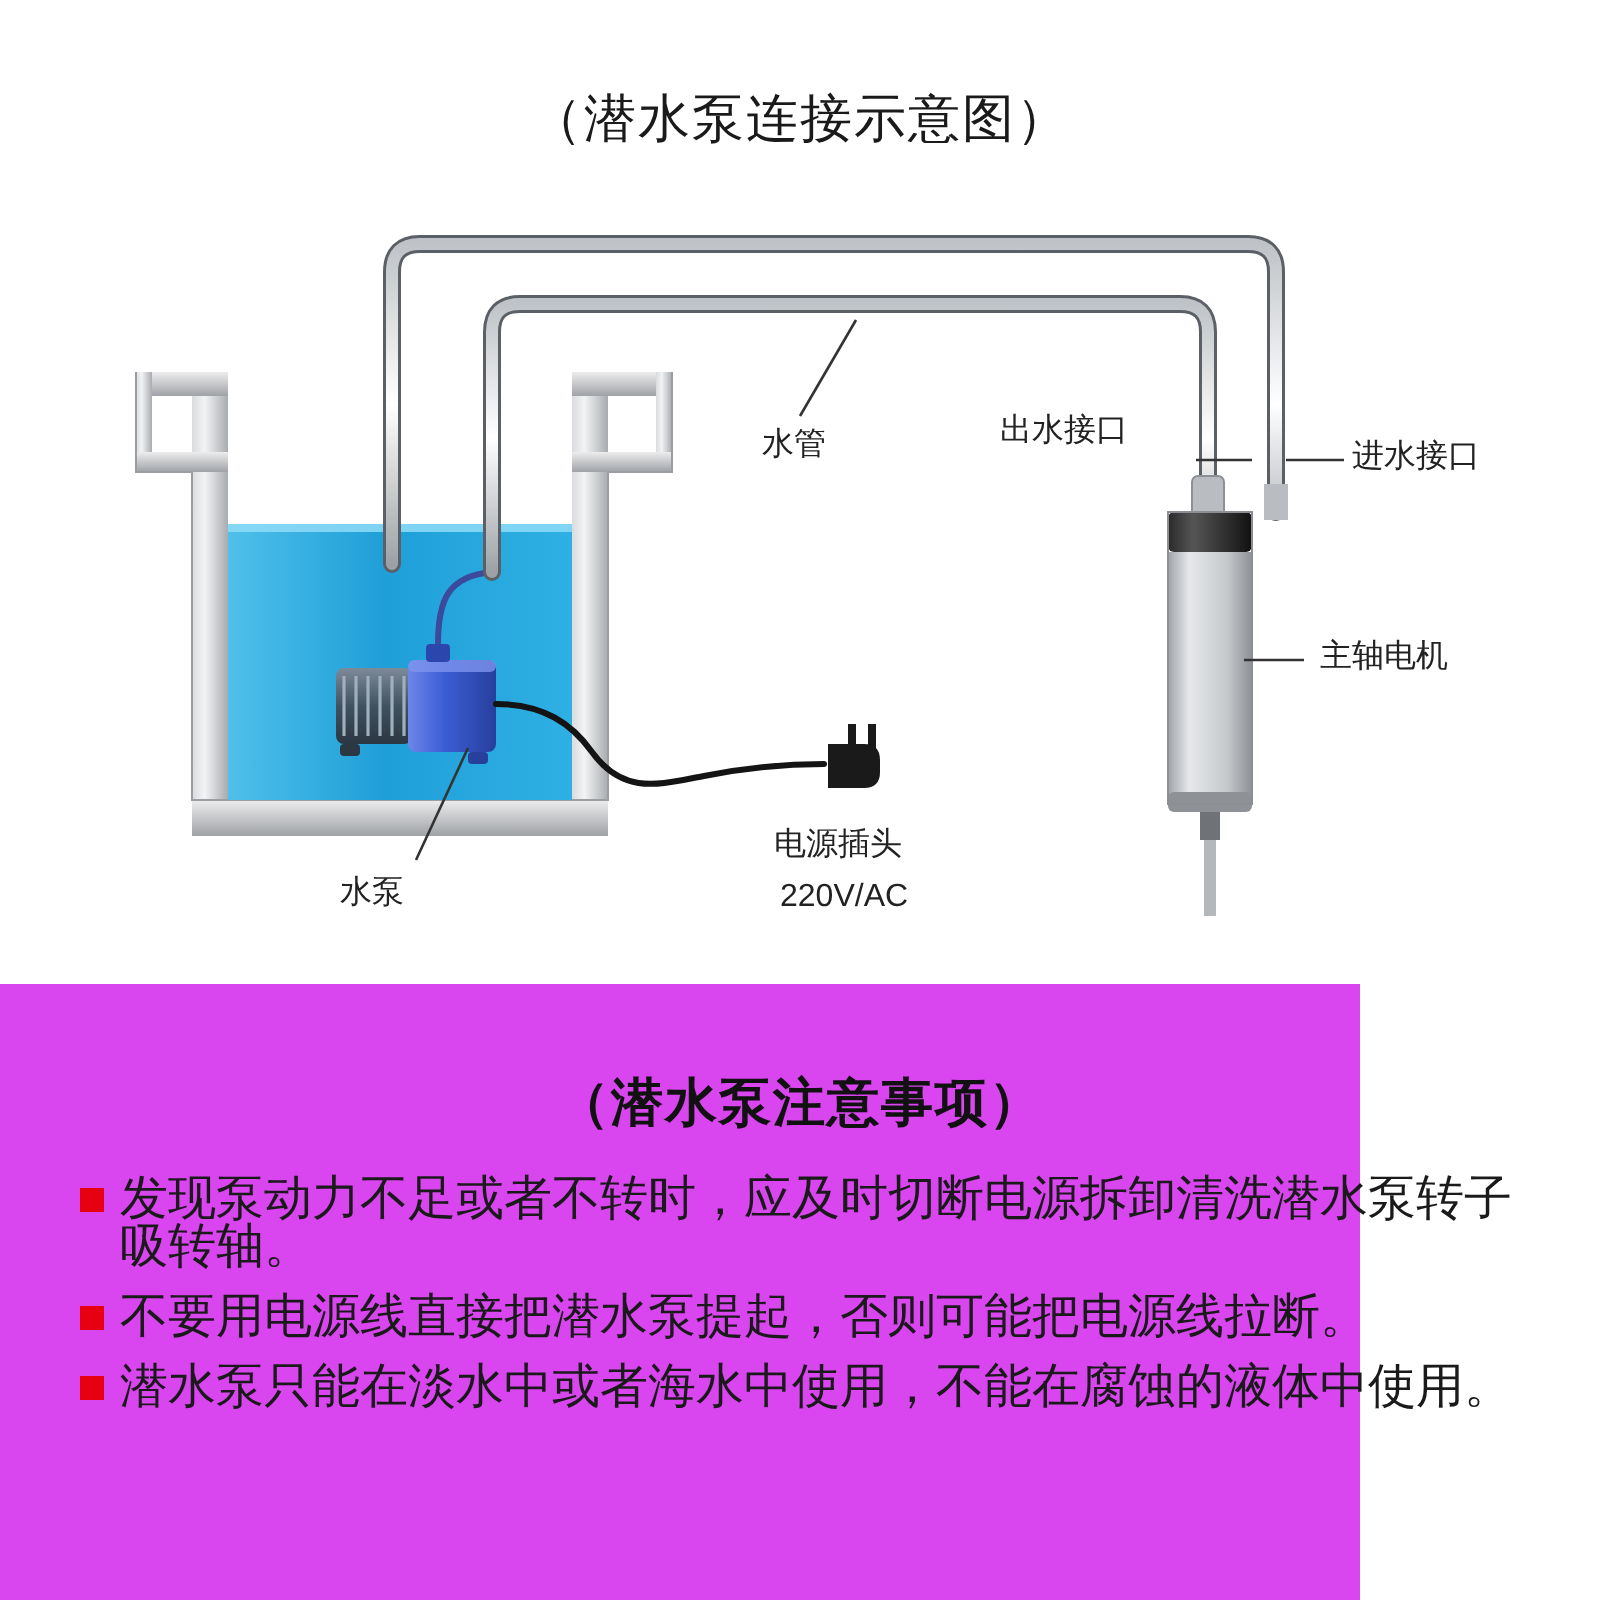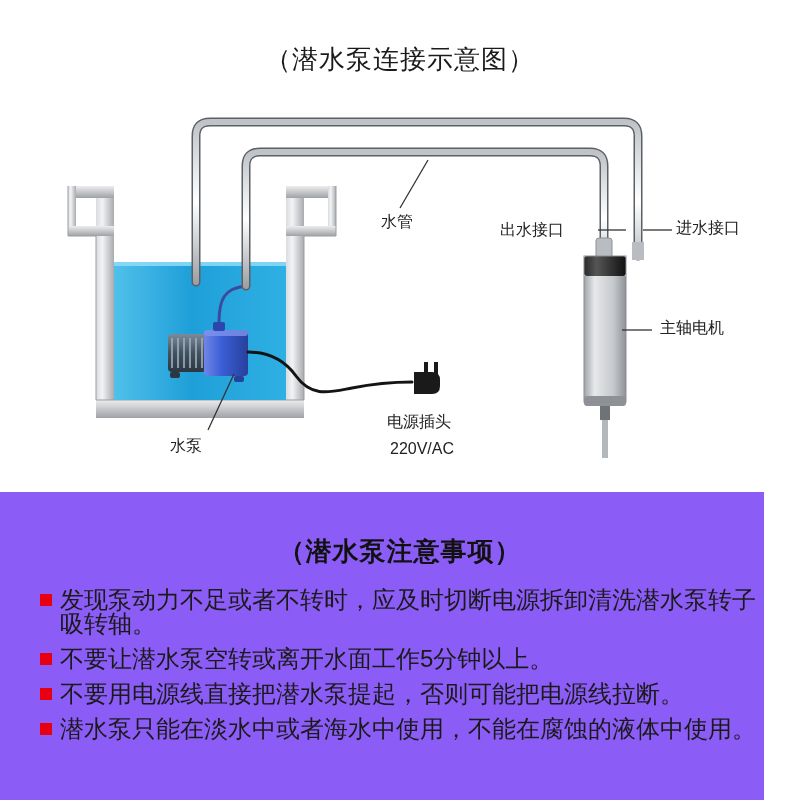--- a/index.html
+++ b/index.html
@@ -48,23 +48,23 @@
     position: absolute;
     font-size: 16px;
     color: #222222;
     white-space: nowrap;
   }
 
   
   .panel-bottom {
     position: absolute;
     left: 0; top: 492px;
-    width: 764px;
+    width: 680px;
     height: 308px;
-    background: #8b5cf6;
+    background: #d946ef;
   }
   .notes-title {
     position: absolute;
     left: 0; top: 42px;
     width: 800px;
     text-align: center;
     font-size: 26px;
     font-weight: bold;
     color: #111111;
     letter-spacing: 1px;
@@ -222,39 +222,35 @@
       <line x1="598" y1="230" x2="626" y2="230" stroke="#333333" stroke-width="1.3"></line>
 
       <line x1="643" y1="230" x2="672" y2="230" stroke="#333333" stroke-width="1.3"></line>
 
       <line x1="622" y1="330" x2="652" y2="330" stroke="#333333" stroke-width="1.3"></line>
 
       <line x1="208" y1="430" x2="234" y2="374" stroke="#333333" stroke-width="1.3"></line>
     </svg>
 
     <div class="lbl" style="left:381px; top:212px;">水管</div>
-    <div class="lbl" style="left:500px; top:220px;">出水接口</div>
+    <div class="lbl" style="left:500px; top:205px;">出水接口</div>
     <div class="lbl" style="left:676px; top:218px;">进水接口</div>
     <div class="lbl" style="left:660px; top:318px;">主轴电机</div>
     <div class="lbl" style="left:170px; top:436px;">水泵</div>
     <div class="lbl" style="left:387px; top:412px;">电源插头</div>
     <div class="lbl" style="left:390px; top:440px;">220V/AC</div>
   </div>
 
   <div class="panel-bottom">
     <div class="notes-title">（潜水泵注意事项）</div>
 
     <div class="notes-list">
       <div class="note-item">
         <span class="note-bullet"></span>
         <span class="note-text">发现泵动力不足或者不转时，应及时切断电源拆卸清洗潜水泵转子吸转轴。</span>
-      </div>
-      <div class="note-item">
-        <span class="note-bullet"></span>
-        <span class="note-text">不要让潜水泵空转或离开水面工作5分钟以上。</span>
       </div>
       <div class="note-item">
         <span class="note-bullet"></span>
         <span class="note-text">不要用电源线直接把潜水泵提起，否则可能把电源线拉断。</span>
       </div>
       <div class="note-item">
         <span class="note-bullet"></span>
         <span class="note-text">潜水泵只能在淡水中或者海水中使用，不能在腐蚀的液体中使用。</span>
       </div>
     </div>

